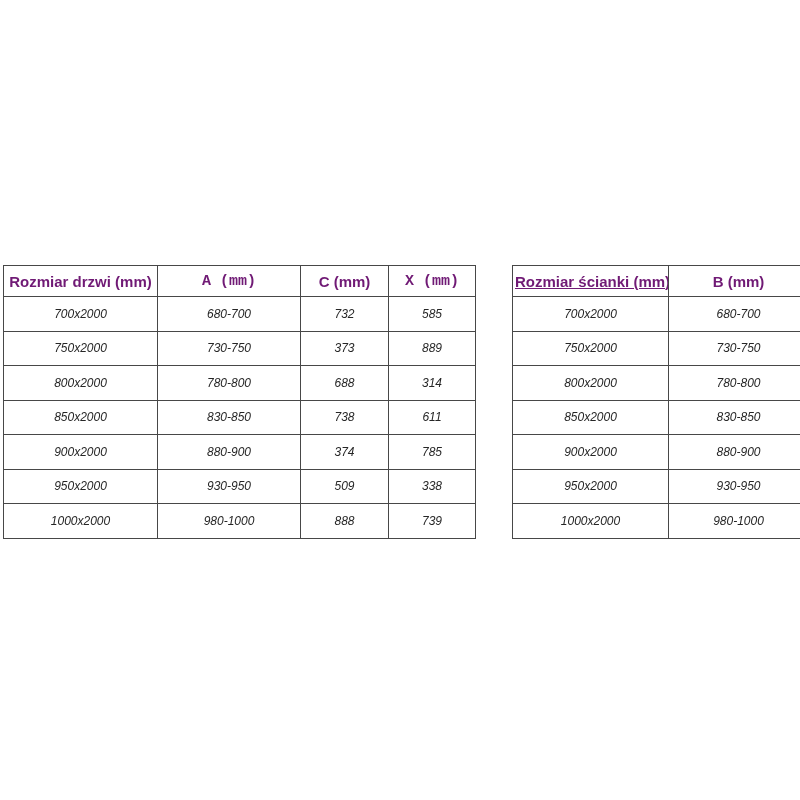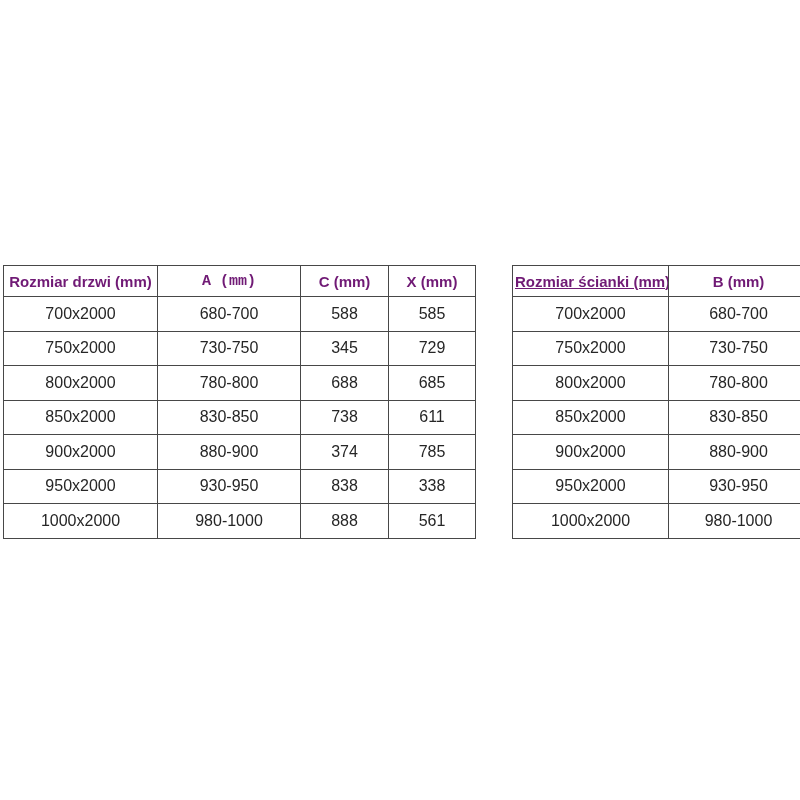--- a/index.html
+++ b/index.html
@@ -37,85 +37,86 @@
     white-space: nowrap;
   }
   .spec-table thead tr { height: 31px; }
   .spec-table tbody tr { height: 34.5px; }
   .spec-table th {
     font-size: 15px;
     font-weight: bold;
     color: #701a75;
   }
   .spec-table td {
-    font-size: 16px;
+    font-size: 12px;
     font-weight: normal;
+    font-style: italic;
   }
   .t-left  th:nth-child(1) { width: 149px; }
   .t-left  th:nth-child(2) { width: 138px; font-family: Liberation Mono, monospace; }
   .t-left  th:nth-child(3) { width: 83px; margin-left: 36px;  }
-  .t-left  th:nth-child(4) { width: 82px;  }
+  .t-left  th:nth-child(4) { width: 82px; font-family: Liberation Mono, monospace;  }
   .t-right th:nth-child(1) { width: 151px; text-decoration: underline; }
   .t-right th:nth-child(2) { width: 135px; }
 </style>
 </head>
 <body>
 
 <div class="canvas">
   <table class="spec-table t-left">
       <thead>
         <tr>
           <th>Rozmiar drzwi (mm)</th>
           <th>A (mm)</th>
           <th>C (mm)</th>
           <th>X (mm)</th>
         </tr>
       </thead>
       <tbody>
         <tr>
           <td>700x2000</td>
           <td>680-700</td>
-          <td>588</td>
+          <td>732</td>
           <td>585</td>
         </tr>
         <tr>
           <td>750x2000</td>
           <td>730-750</td>
-          <td>345</td>
-          <td>729</td>
+          <td>373</td>
+          <td>889</td>
         </tr>
         <tr>
           <td>800x2000</td>
           <td>780-800</td>
           <td>688</td>
-          <td>685</td>
+          <td>314</td>
         </tr>
         <tr>
           <td>850x2000</td>
           <td>830-850</td>
           <td>738</td>
           <td>611</td>
         </tr>
         <tr>
           <td>900x2000</td>
           <td>880-900</td>
           <td>374</td>
           <td>785</td>
         </tr>
         <tr>
           <td>950x2000</td>
           <td>930-950</td>
-          <td>838</td>
+          <td>509</td>
           <td>338</td>
         </tr>
         <tr>
           <td>1000x2000</td>
           <td>980-1000</td>
           <td>888</td>
-          <td>561</td>
+          <td>739</td>
         </tr>
       </tbody>
     </table>
   <table class="spec-table t-right">
       <thead>
         <tr>
           <th>Rozmiar ścianki (mm)</th>
           <th>B (mm)</th>
         </tr>
       </thead>

